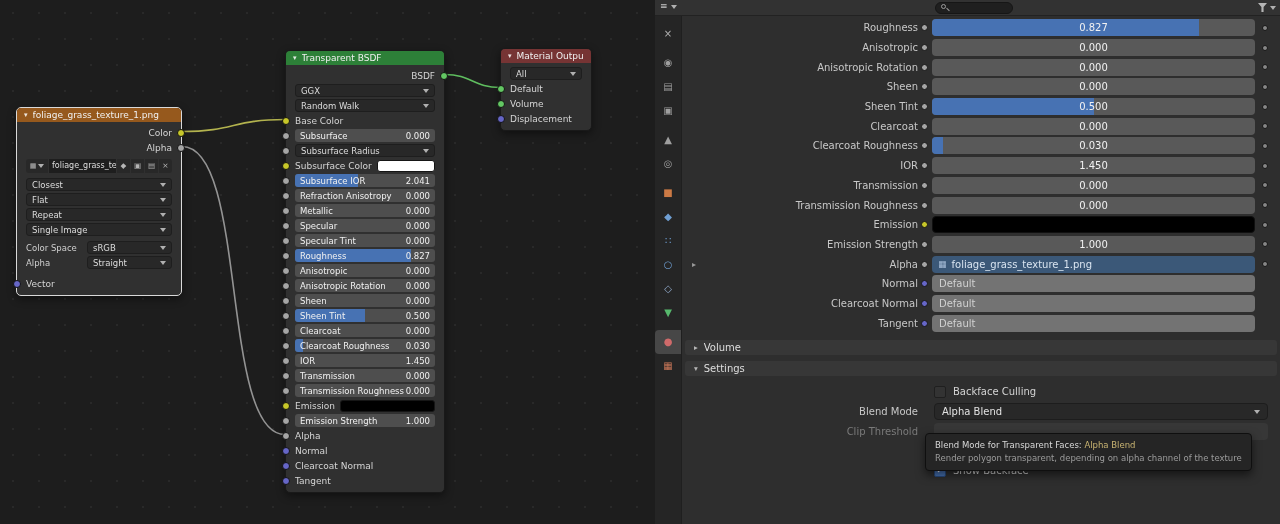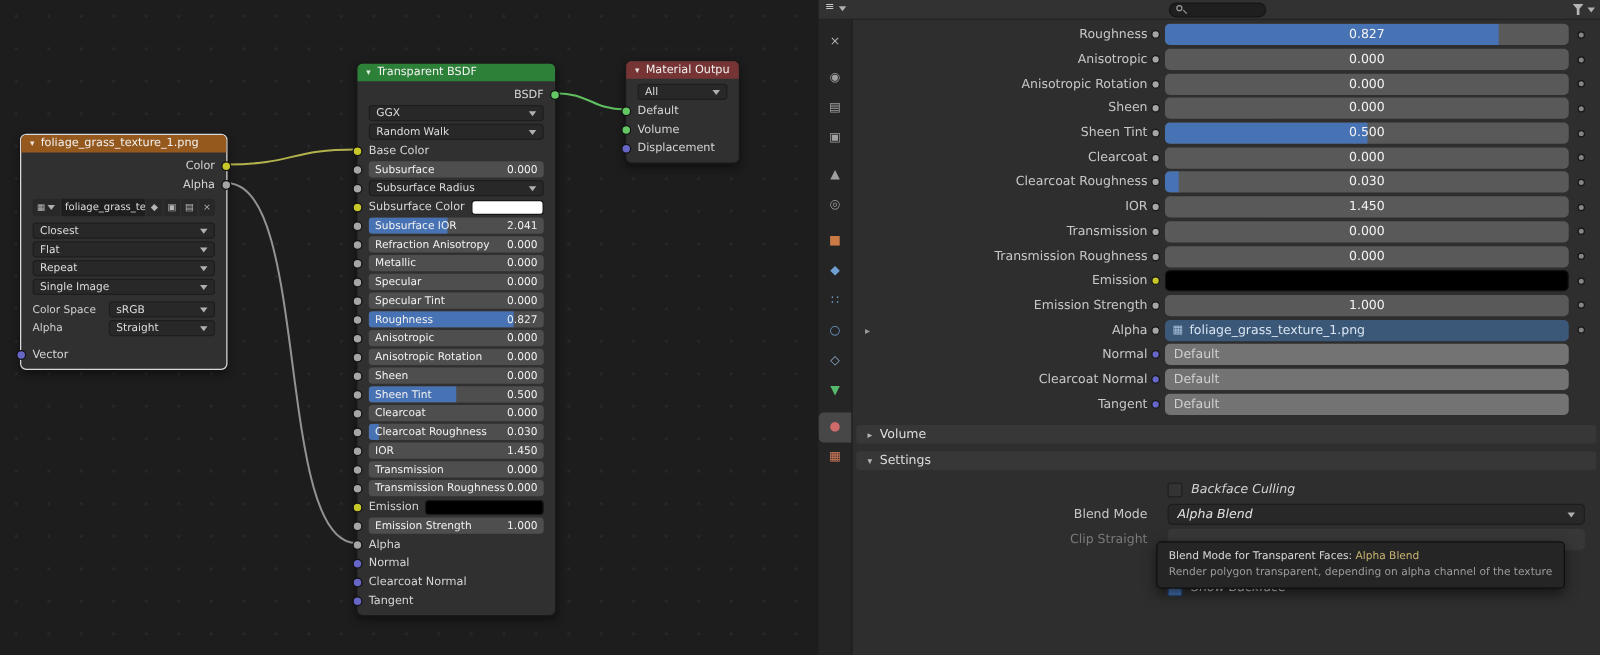--- a/index.html
+++ b/index.html
@@ -90,21 +90,21 @@
   .pdecor{width:6px;height:6px;border-radius:50%;background:#868686;border:1px solid #161616;margin-left:7px;flex:none;}
   .hiddendot{visibility:hidden;}
   .pexpand{position:absolute;left:10px;font-size:8px;color:#9a9a9a;}
 
   .psection{position:absolute;left:3px;right:3px;height:15px;background:#373737;border-radius:3px;
     display:flex;align-items:center;gap:6px;padding:0 9px;font-size:10px;color:#dedede;}
   .sec-arrow{font-size:7.5px;color:#b5b5b5;}
 
   .srows{position:absolute;left:0;right:0;}
   .srow{height:19.7px;display:flex;align-items:center;padding-right:12px;}
-  .sarea{flex:1;margin-left:16px;display:flex;align-items:center;position:relative;font-style:italic;}
+  .sarea{flex:1;margin-left:16px;display:flex;align-items:center;position:relative;}
   .chk{width:12px;height:12px;border-radius:2px;background:#333;border:1px solid #1f1f1f;flex:none;
     display:flex;align-items:center;justify-content:center;}
   .chk.on{background:var(--accent);border-color:#274a7d;color:#fff;font-size:9px;line-height:1;}
   .chklabel{margin-left:7px;font-size:10px;color:#d4d4d4;}
   .pselect{flex:1;height:17px;background:#282828;border:1px solid #1d1d1d;border-radius:4px;
     display:flex;align-items:center;padding:0 7px;font-size:10px;color:#e2e2e2;}
   .pselect .chev{margin-left:auto;}
   .pdisabled{flex:1;height:17px;background:#3f3f3f;opacity:.55;border-radius:4px;}
   .pnum{flex:1;height:17px;background:#262626;border-radius:4px;display:flex;align-items:center;
     justify-content:center;font-size:10px;color:#9a9a9a;}
@@ -654,21 +654,21 @@
         <div class="srow">
           <span class="plabel">Blend Mode</span>
           <span class="sarea">
             <span class="pselect">
               <span>Alpha Blend</span>
               <span class="chev"></span>
             </span>
           </span>
         </div>
         <div class="srow">
-          <span class="plabel dimlabel">Clip Straight</span>
+          <span class="plabel dimlabel">Clip Threshold</span>
           <span class="sarea">
             <span class="pdisabled"></span>
           </span>
         </div>
         <div class="srow">
           <span class="plabel"></span>
           <span class="sarea">
             <span class="chk"></span>
             <span class="chklabel">Screen Space Refraction</span>
           </span>

